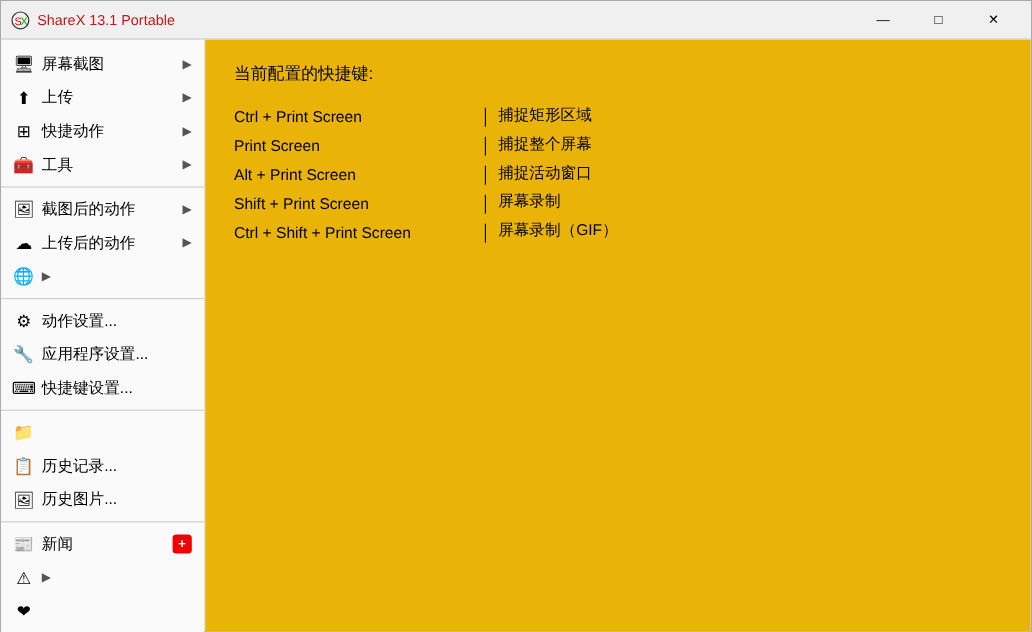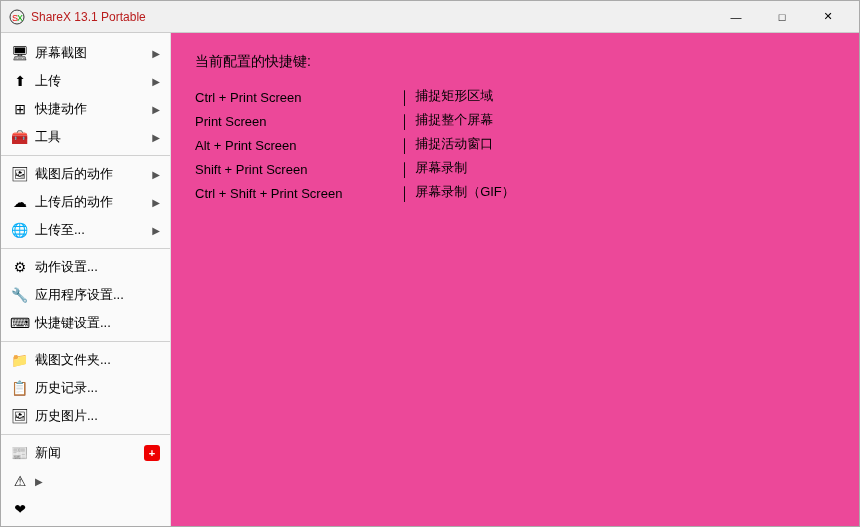--- a/index.html
+++ b/index.html
@@ -106,21 +106,21 @@
       margin-left: 4px;
     }
     .separator {
       height: 1px;
       background: #d0d0d0;
       margin: 4px 0;
     }
     .main-panel {
       flex: 1;
       padding: 20px 24px;
-      background: #ec4899;
+      background: #eab308;
     }
     .shortcuts-title {
       font-size: 14px;
       color: #000;
       margin-bottom: 16px;
     }
     .shortcut-row {
       display: flex;
       align-items: flex-end;
       margin-bottom: 6px;
@@ -193,21 +193,20 @@
         <span class="item-label">截图后的动作</span>
         <span class="arrow">▶</span>
       </div>
       <div class="menu-item">
         <span class="item-icon">☁</span>
         <span class="item-label">上传后的动作</span>
         <span class="arrow">▶</span>
       </div>
       <div class="menu-item">
         <span class="item-icon">🌐</span>
-        <span class="item-label">上传至...</span>
         <span class="arrow">▶</span>
       </div>
 
       <div class="separator"></div>
 
       <div class="menu-item">
         <span class="item-icon">⚙</span>
         <span class="item-label">动作设置...</span>
       </div>
       <div class="menu-item">
@@ -216,21 +215,20 @@
       </div>
       <div class="menu-item">
         <span class="item-icon">⌨</span>
         <span class="item-label">快捷键设置...</span>
       </div>
 
       <div class="separator"></div>
 
       <div class="menu-item">
         <span class="item-icon">📁</span>
-        <span class="item-label">截图文件夹...</span>
       </div>
       <div class="menu-item">
         <span class="item-icon">📋</span>
         <span class="item-label">历史记录...</span>
       </div>
       <div class="menu-item">
         <span class="item-icon">🖼</span>
         <span class="item-label">历史图片...</span>
       </div>
 

